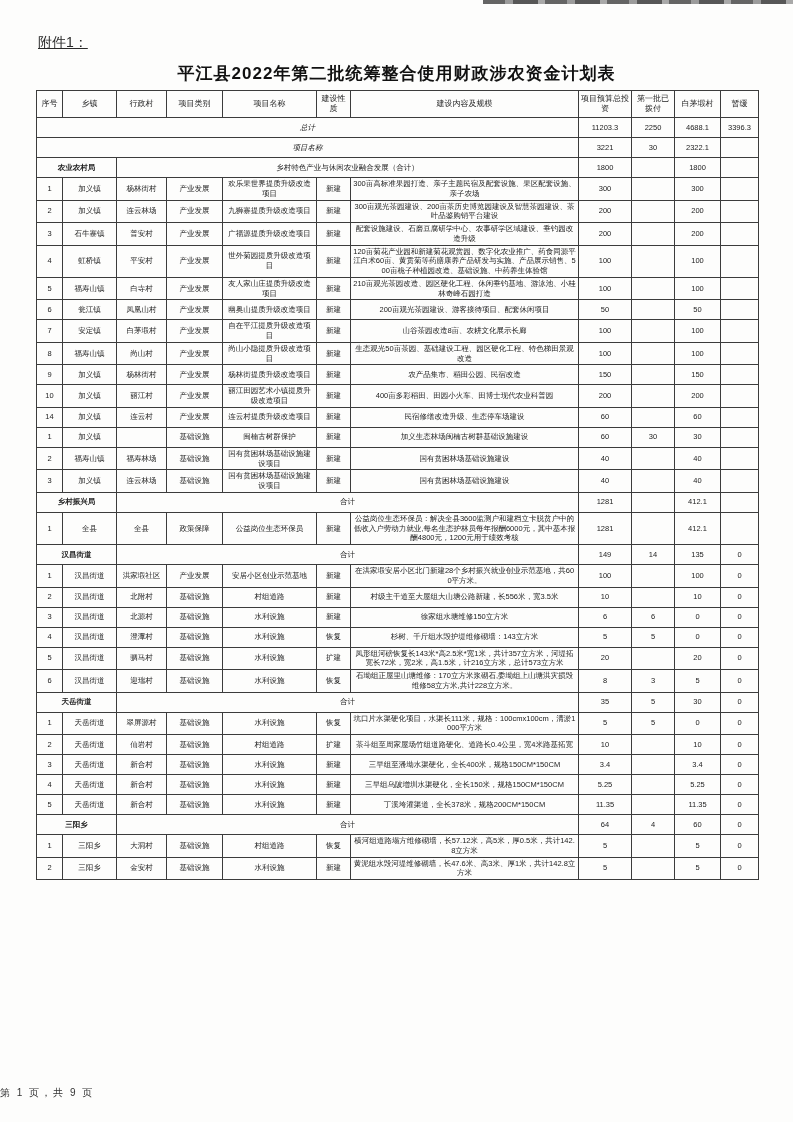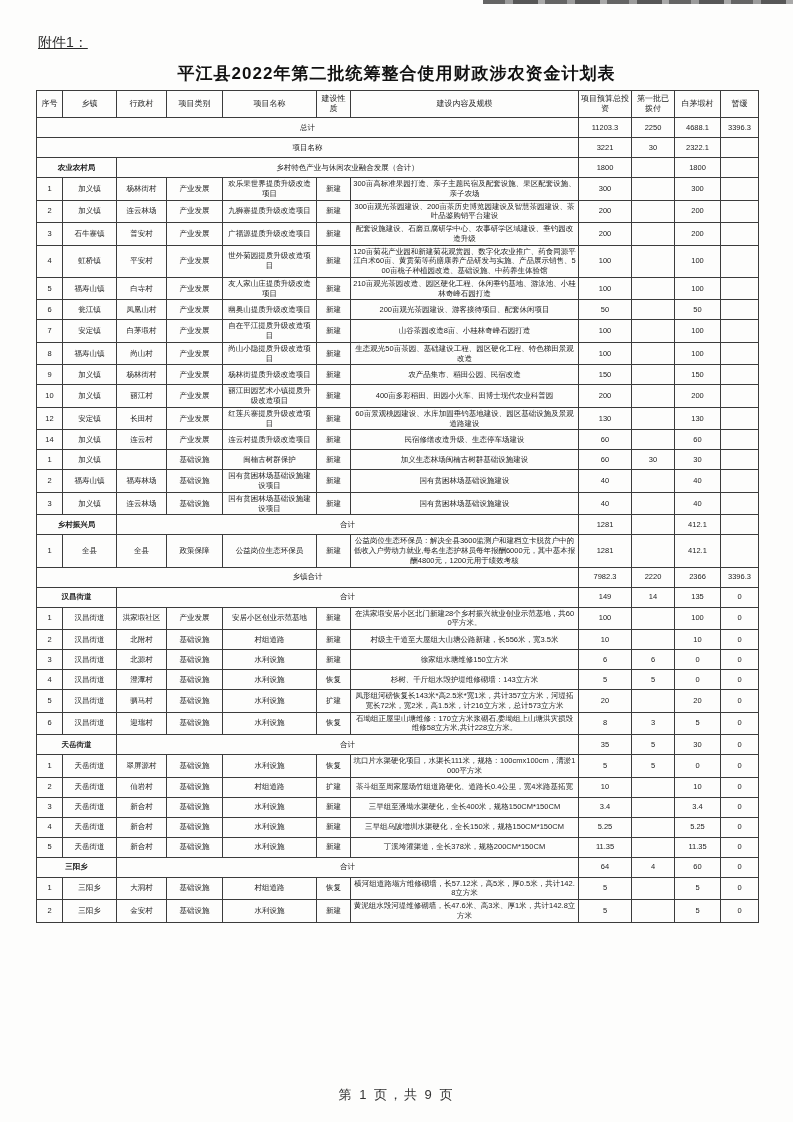--- a/index.html
+++ b/index.html
@@ -36,24 +36,24 @@
     text-align:center;vertical-align:middle;
     word-break:break-all;
     color:#222;
   }
   table.plan th{font-size:8px;font-weight:normal;height:24px;}
   table.plan tr{height:20px;}
   td.num{font-size:8.5px;}
   td.content{font-size:7.2px;}
   td.secdept{font-size:8px;font-weight:bold;}
   td.seclabel{font-size:8px;}
-  td.span7{font-size:8.5px;}
+  td.span7{font-size:8.5px;font-style:italic;}
   .footer{
     position:absolute;left:0;top:1086px;width:100%;
-    text-align:center;font-size:13px;color:#333;letter-spacing:2px;
+    font-size:10px;color:#333;letter-spacing:2px;
   }
 </style>
 </head>
 <body>
 
 <div class="page">
   <div class="scan-strip"></div>
   <div class="attachment">附件1：</div>
   <div class="title">平江县2022年第二批统筹整合使用财政涉农资金计划表</div>
 
@@ -188,21 +188,21 @@
             <td class="num">50</td>
             <td class="num"></td>
           </tr>
           <tr>
             <td>7</td>
             <td>安定镇</td>
             <td>白茅塅村</td>
             <td>产业发展</td>
             <td>自在平江提质升级改造项目</td>
             <td>新建</td>
-            <td class="content">山谷茶园改造8亩、小桂林奇峰石园打造</td>
+            <td class="content">山谷茶园改造8亩、农耕文化展示长廊</td>
             <td class="num">100</td>
             <td class="num"></td>
             <td class="num">100</td>
             <td class="num"></td>
           </tr>
           <tr>
             <td>8</td>
             <td>福寿山镇</td>
             <td>尚山村</td>
             <td>产业发展</td>
@@ -231,33 +231,20 @@
             <td>10</td>
             <td>加义镇</td>
             <td>丽江村</td>
             <td>产业发展</td>
             <td>丽江田园艺术小镇提质升级改造项目</td>
             <td>新建</td>
             <td class="content">400亩多彩稻田、田园小火车、田博士现代农业科普园</td>
             <td class="num">200</td>
             <td class="num"></td>
             <td class="num">200</td>
-            <td class="num"></td>
-          </tr>
-          <tr>
-            <td>12</td>
-            <td>安定镇</td>
-            <td>长田村</td>
-            <td>产业发展</td>
-            <td>红莲兵寨提质升级改造项目</td>
-            <td>新建</td>
-            <td class="content">60亩景观桃园建设、水库加固垂钓基地建设、园区基础设施及景观道路建设</td>
-            <td class="num">130</td>
-            <td class="num"></td>
-            <td class="num">130</td>
             <td class="num"></td>
           </tr>
           <tr>
             <td>14</td>
             <td>加义镇</td>
             <td>连云村</td>
             <td>产业发展</td>
             <td>连云村提质升级改造项目</td>
             <td>新建</td>
             <td class="content">民宿修缮改造升级、生态停车场建设</td>
@@ -318,27 +305,20 @@
             <td>全县</td>
             <td>全县</td>
             <td>政策保障</td>
             <td>公益岗位生态环保员</td>
             <td>新建</td>
             <td class="content">公益岗位生态环保员：解决全县3600监测户和建档立卡脱贫户中的低收入户劳动力就业,每名生态护林员每年报酬6000元，其中基本报酬4800元，1200元用于绩效考核</td>
             <td class="num">1281</td>
             <td class="num"></td>
             <td class="num">412.1</td>
             <td class="num"></td>
-          </tr>
-          <tr>
-            <td class="span7" colspan="7">乡镇合计</td>
-            <td class="num">7982.3</td>
-            <td class="num">2220</td>
-            <td class="num">2366</td>
-            <td class="num">3396.3</td>
           </tr>
           <tr>
             <td class="secdept" colspan="2">汉昌街道</td>
             <td class="seclabel" colspan="5">合计</td>
             <td class="num">149</td>
             <td class="num">14</td>
             <td class="num">135</td>
             <td class="num">0</td>
           </tr>
           <tr>

